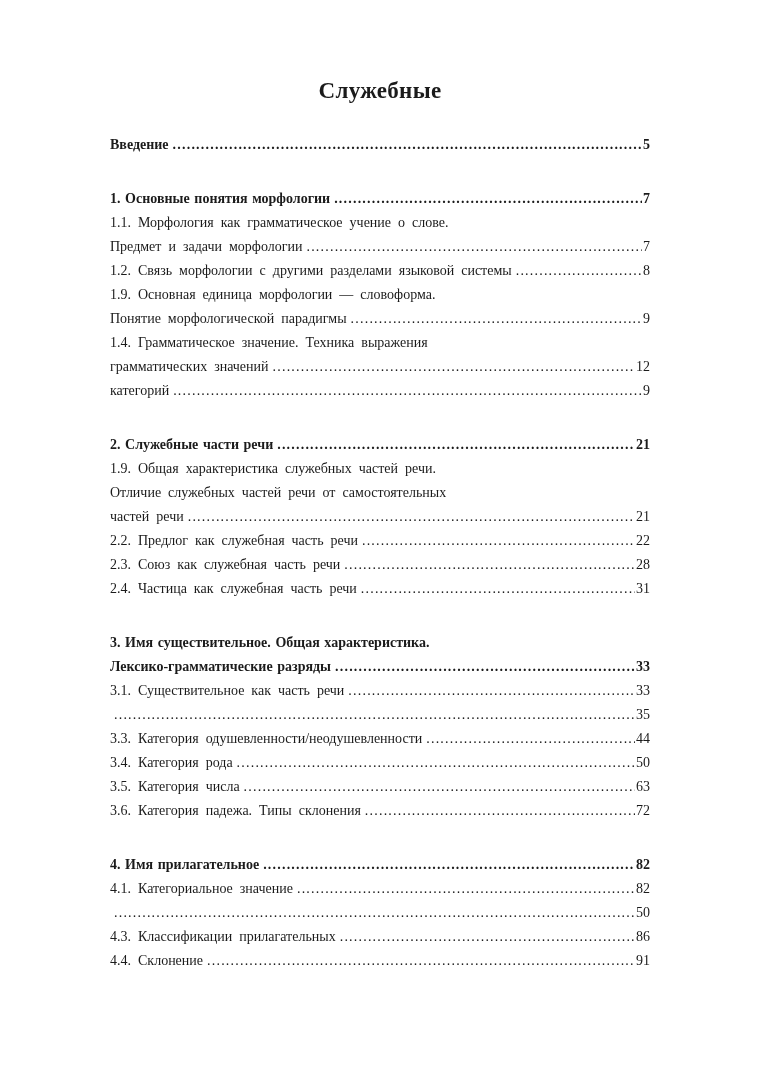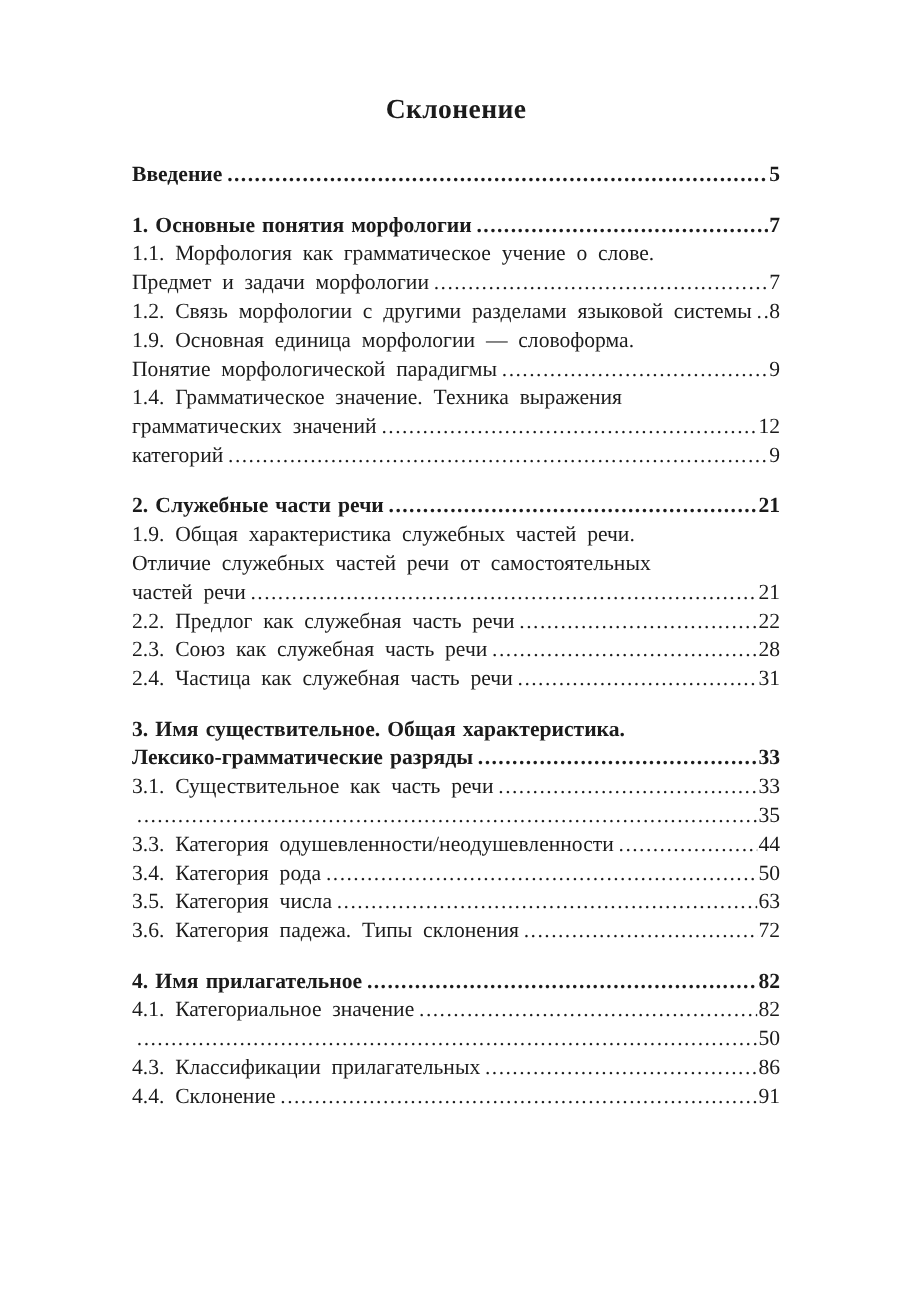--- a/index.html
+++ b/index.html
@@ -27,29 +27,29 @@
     width: 540px;
   }
   .doc-title {
     font-size: 23px;
     font-weight: bold;
     line-height: 30px;
     text-align: center;
     margin: 0 0 27px 0;
     letter-spacing: 0.3px;
   }
-  .toc-section { margin-top: 18px; }
+  .toc-section { margin-top: 30px; }
   .toc-section:first-child { margin-top: 0; }
   .toc-entry { }
   .toc-line {
     display: flex;
     align-items: baseline;
     height: 24px;
     line-height: 24px;
-    font-size: 18px;
+    font-size: 14px;
     white-space: nowrap;
     word-spacing: 0.25em;
   }
   .toc-entry.bold .toc-line {
     font-weight: bold;
     word-spacing: 0.08em;
   }
   .line-text { flex: 0 0 auto; }
   .leader {
     flex: 1 1 auto;
@@ -62,21 +62,21 @@
     content: "......................................................................................................................................................................";
     letter-spacing: 1.2px;
   }
   .pagenum { flex: 0 0 auto; }
 </style>
 </head>
 <body>
 
 <div class="page">
   <div class="content">
-    <h1 class="doc-title">Склонение</h1>
+    <h1 class="doc-title">Служебные</h1>
     <div>
         <div class="toc-section">
           <div class="toc-entry bold">
             <div class="toc-line">
               <span class="line-text">Введение</span>
               <span class="leader"></span>
               <span class="pagenum">5</span>
             </div>
           </div>
         </div>

